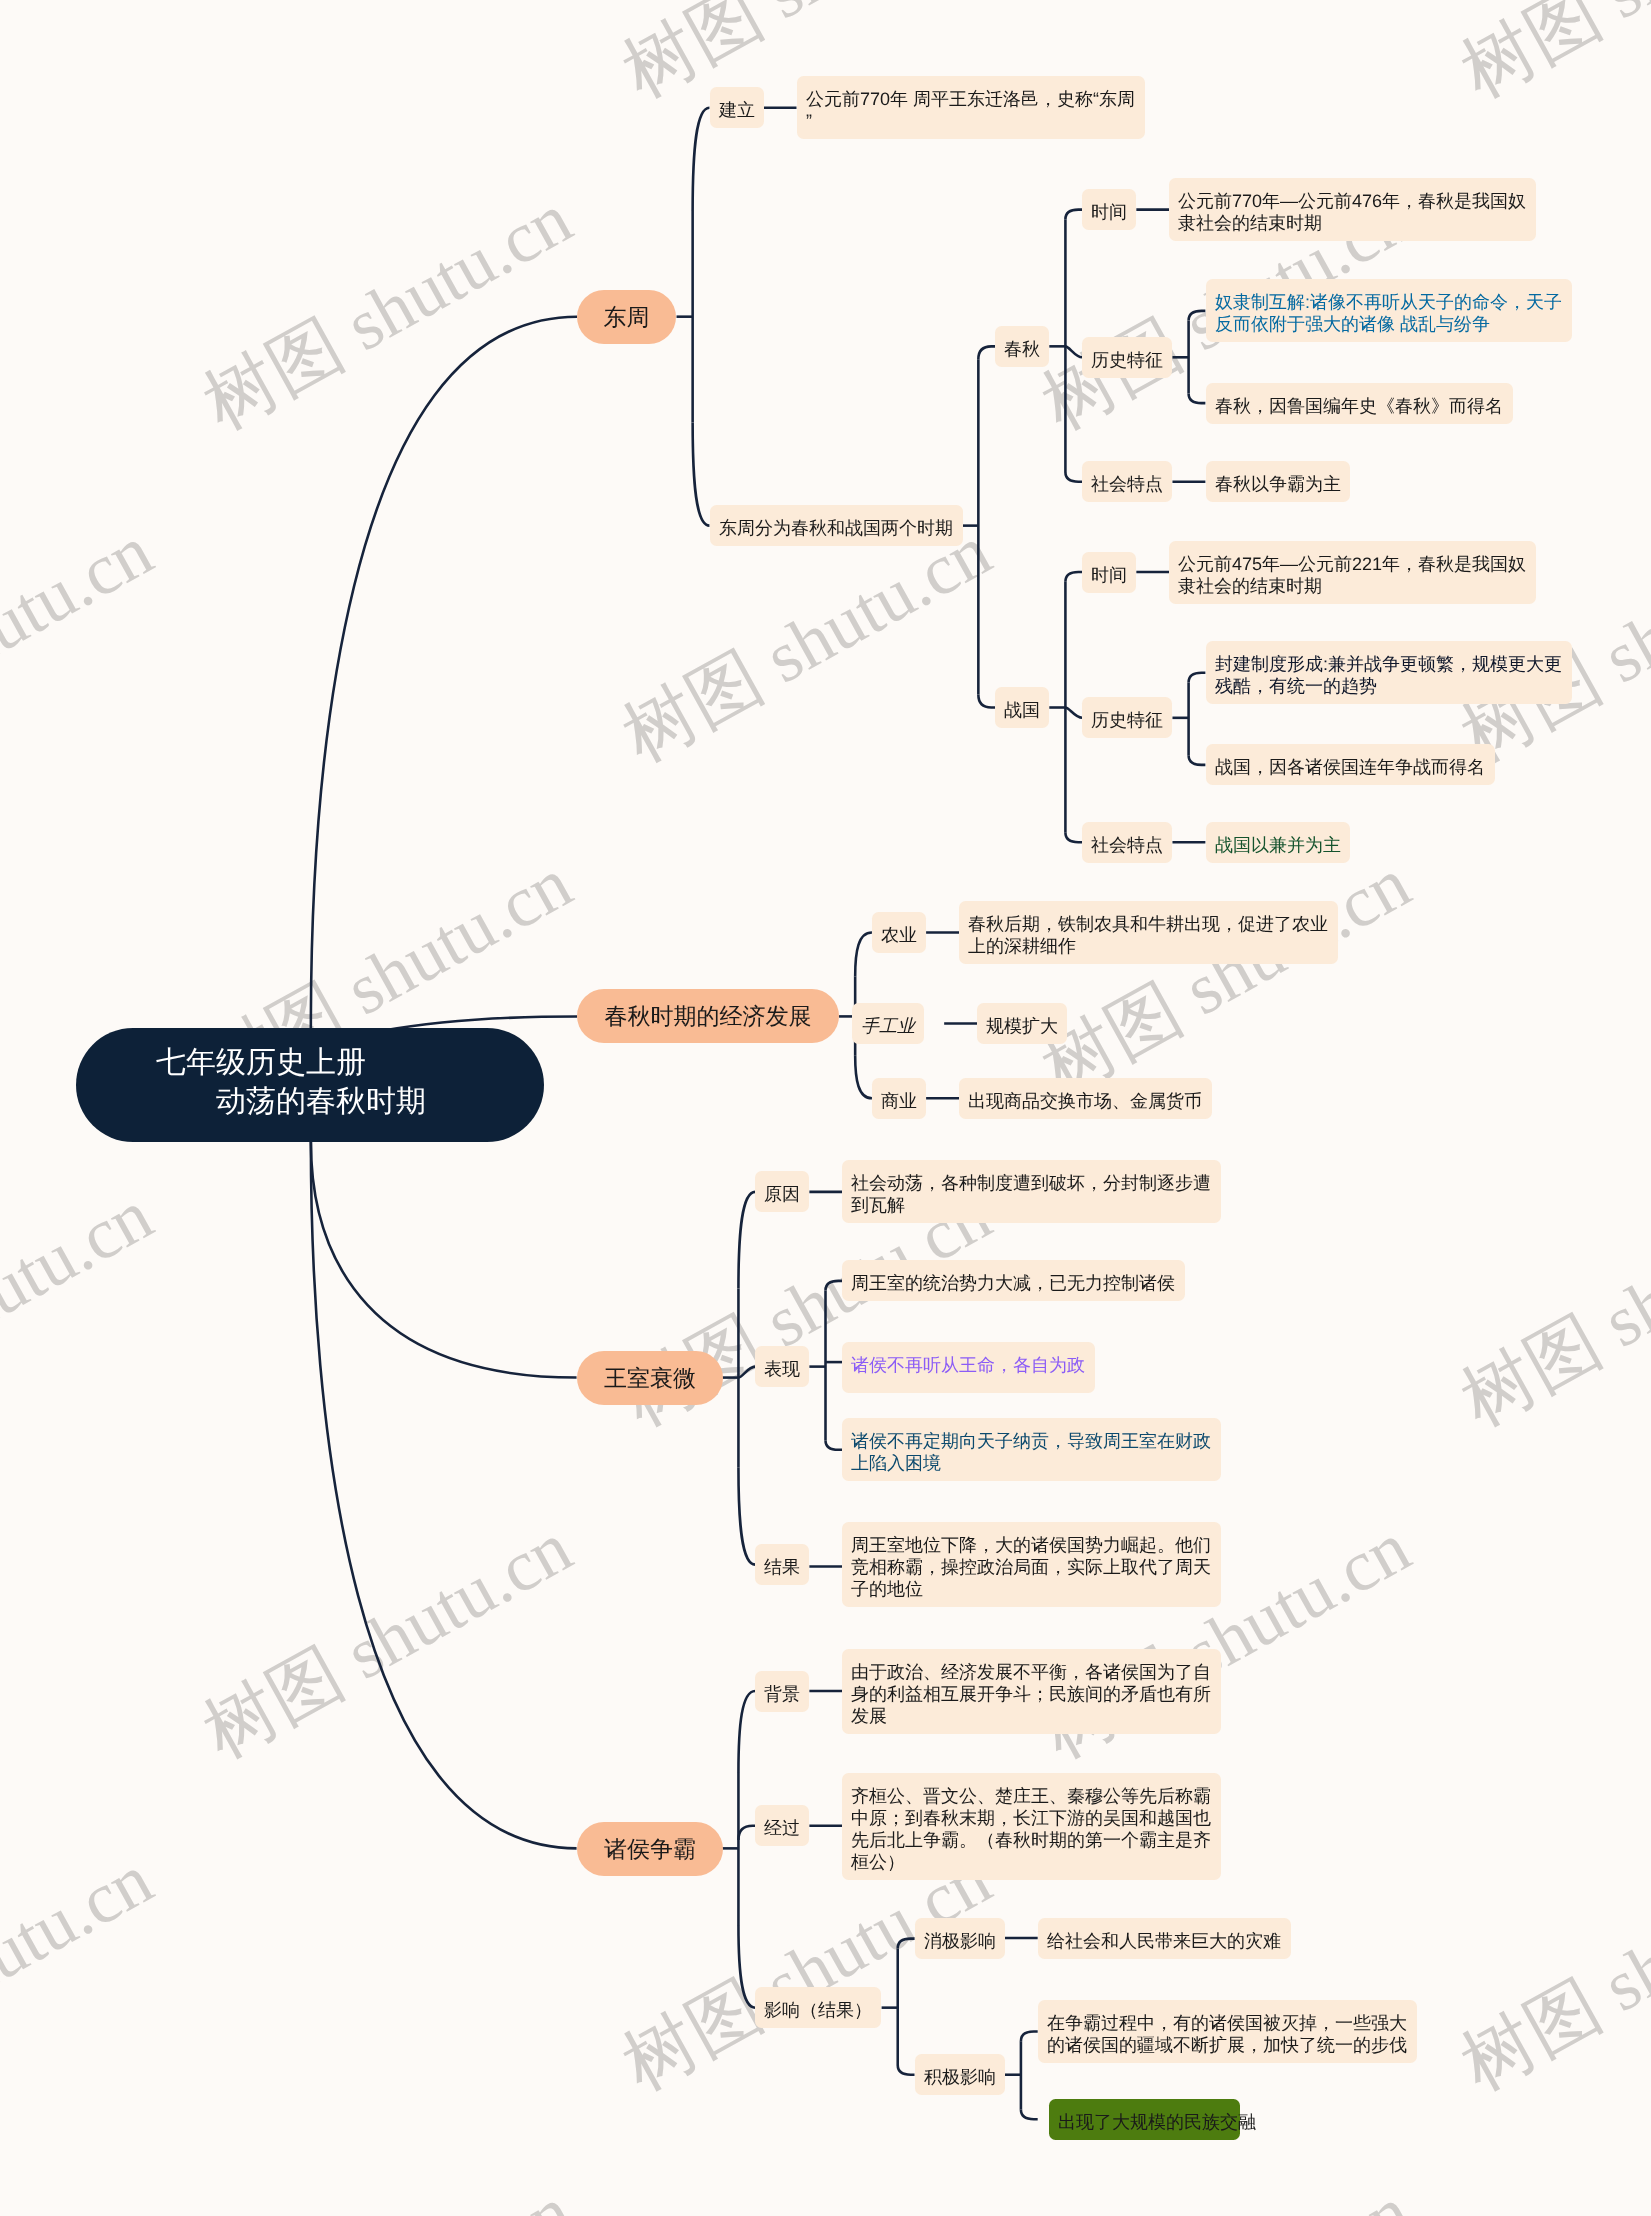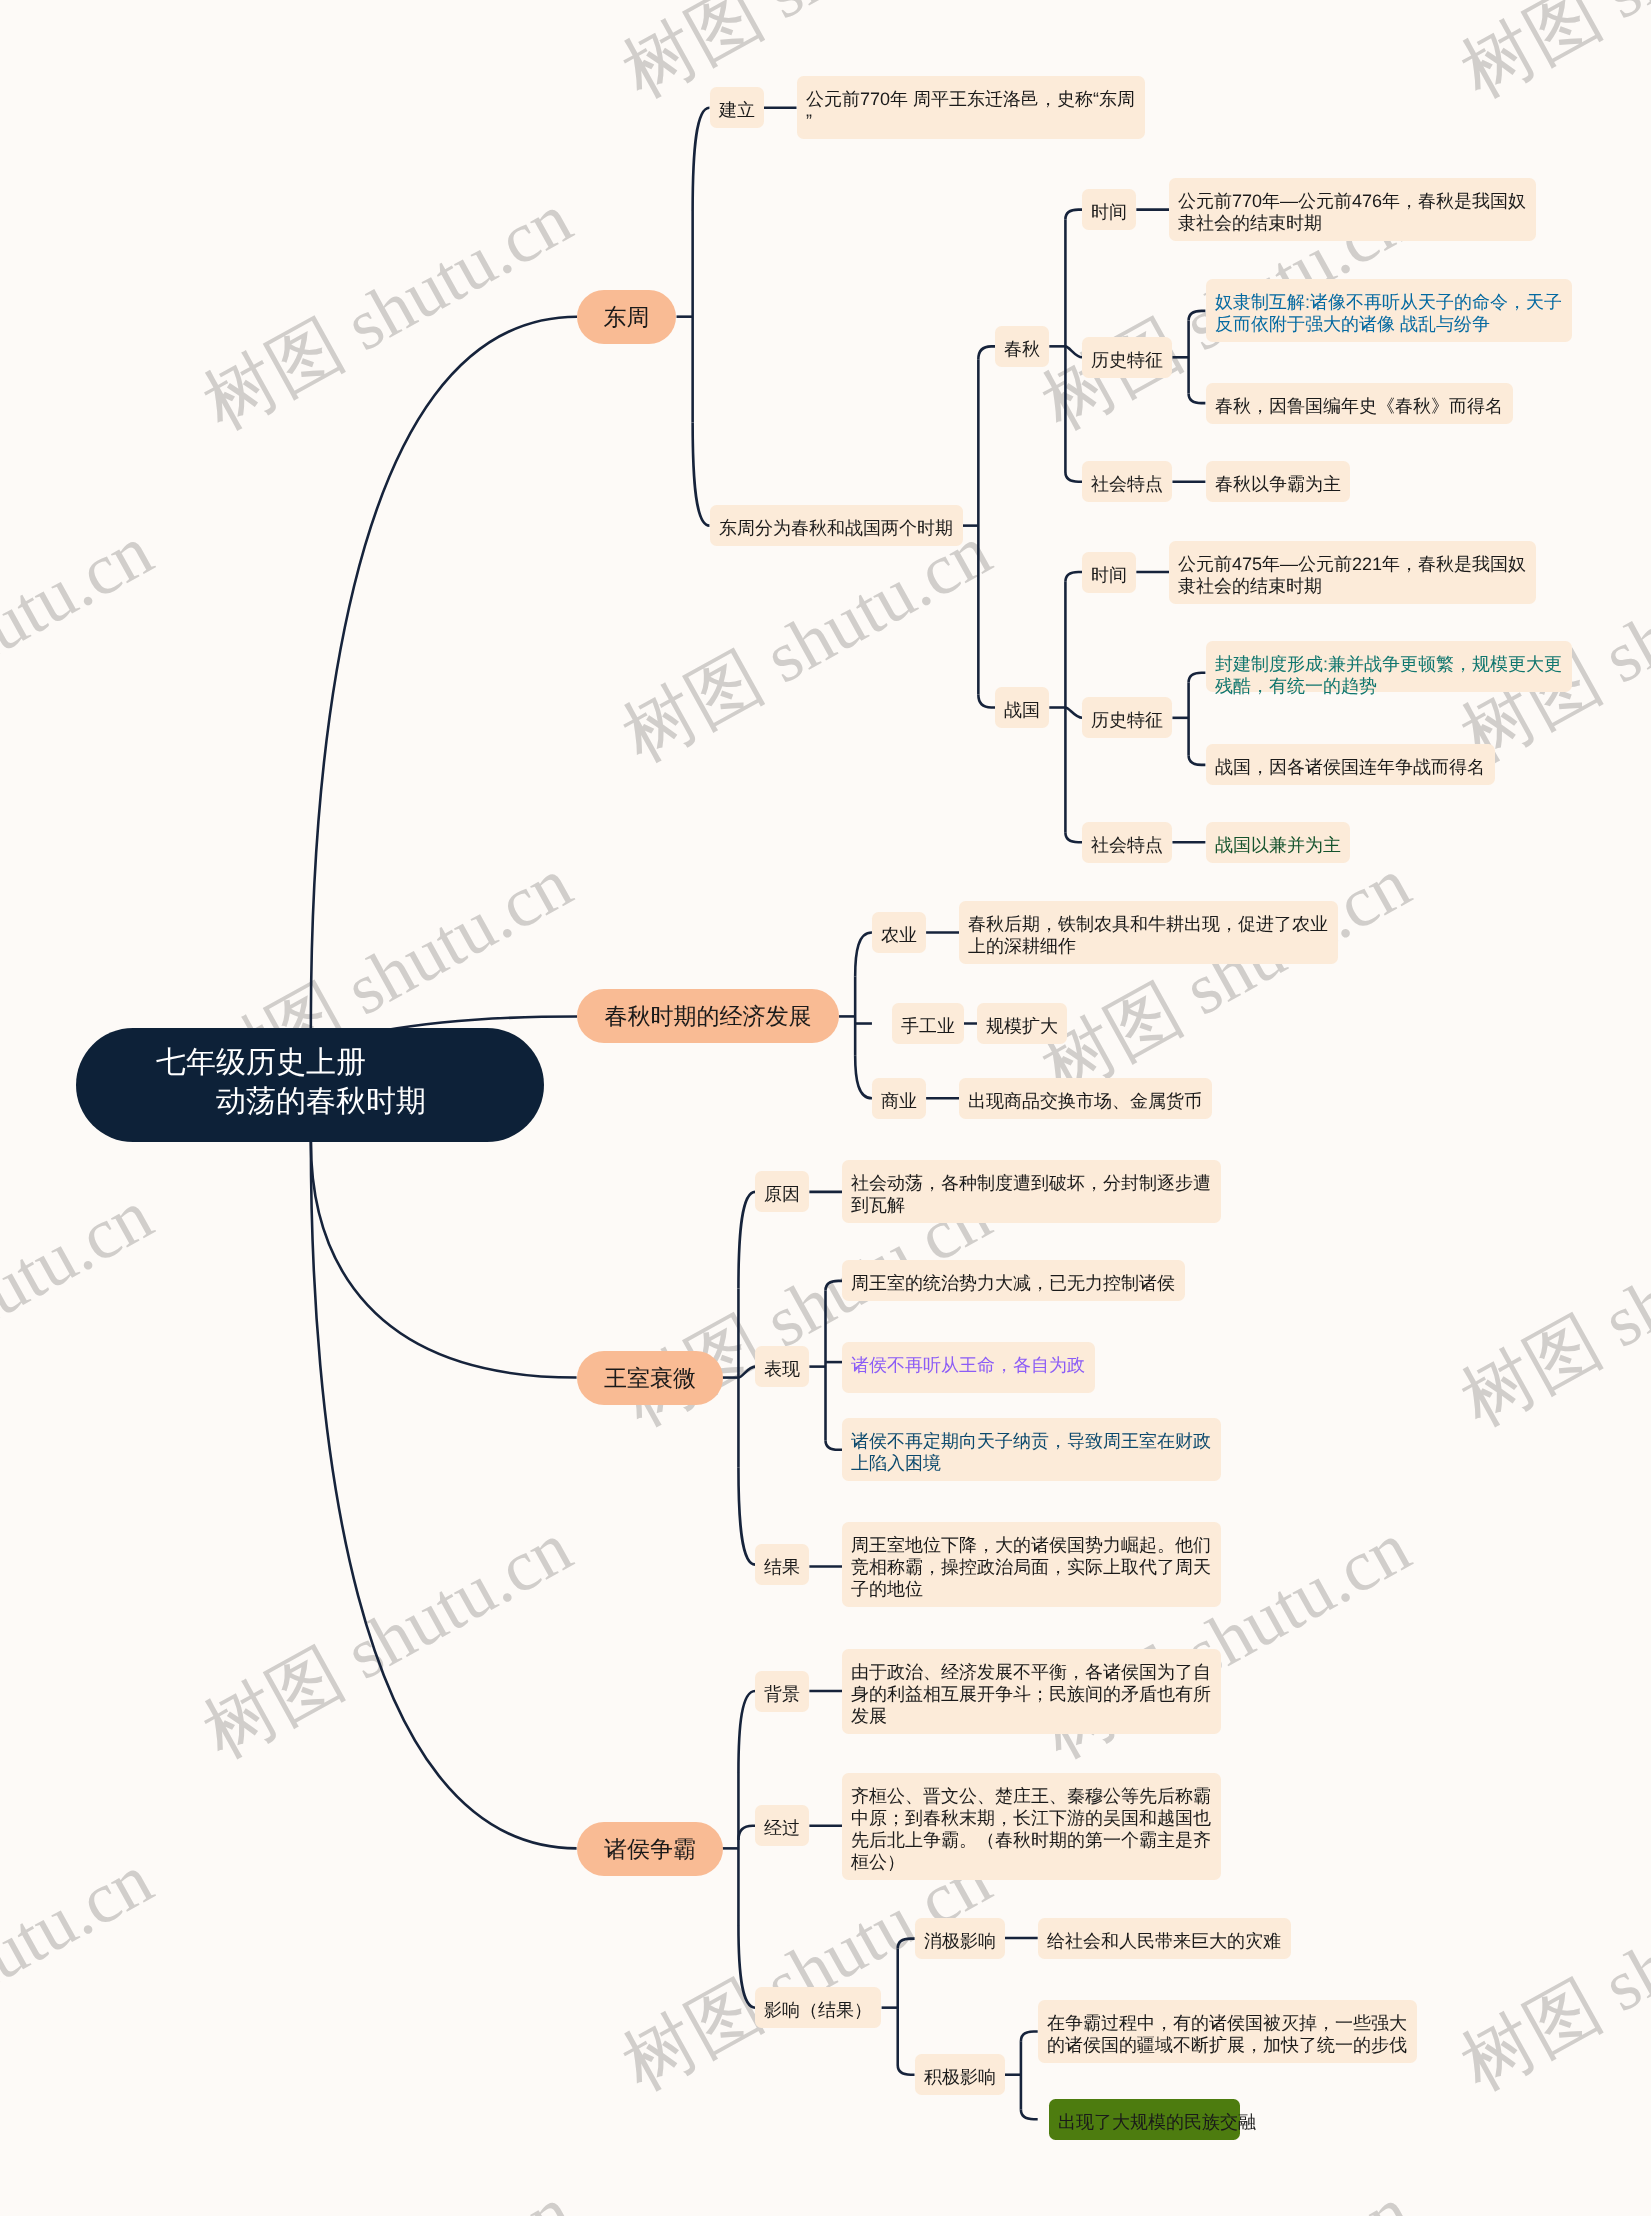--- a/index.html
+++ b/index.html
@@ -161,28 +161,28 @@
       <div class="node box" id="n-cq-shijian-1" style="left: 1169px; top: 178px; width: 367px; height: 63px; background: rgb(252, 235, 217); color: rgb(26, 26, 26);"><div><div>公元前770年—公元前476年，春秋是我国奴</div><div>隶社会的结束时期</div></div></div>
       <div class="node box" id="n-cq-lishi" style="left: 1082px; top: 337px; width: 90px; height: 41px; background: rgb(252, 235, 217); color: rgb(26, 26, 26);"><div><div>历史特征</div></div></div>
       <div class="node box" id="n-cq-lishi-1" style="left: 1206px; top: 279px; width: 366px; height: 63px; background: rgb(252, 235, 217); color: #0369a1;"><div><div>奴隶制互解:诸像不再听从天子的命令，天子</div><div>反而依附于强大的诸像 战乱与纷争</div></div></div>
       <div class="node box" id="n-cq-lishi-2" style="left: 1206px; top: 383px; width: 307px; height: 41px; background: rgb(252, 235, 217); color: rgb(26, 26, 26);"><div><div>春秋，因鲁国编年史《春秋》而得名</div></div></div>
       <div class="node box" id="n-cq-shehui" style="left: 1082px; top: 461px; width: 90px; height: 41px; background: rgb(252, 235, 217); color: rgb(26, 26, 26);"><div><div>社会特点</div></div></div>
       <div class="node box" id="n-cq-shehui-1" style="left: 1206px; top: 461px; width: 144px; height: 41px; background: rgb(252, 235, 217); color: rgb(26, 26, 26);"><div><div>春秋以争霸为主</div></div></div>
       <div class="node box" id="n-zhanguo" style="left: 995px; top: 687px; width: 54px; height: 41px; background: rgb(252, 235, 217); color: rgb(26, 26, 26);"><div><div>战国</div></div></div>
       <div class="node box" id="n-zg-shijian" style="left: 1082px; top: 552px; width: 54px; height: 41px; background: rgb(252, 235, 217); color: rgb(26, 26, 26);"><div><div>时间</div></div></div>
       <div class="node box" id="n-zg-shijian-1" style="left: 1169px; top: 541px; width: 367px; height: 63px; background: rgb(252, 235, 217); color: rgb(26, 26, 26);"><div><div>公元前475年—公元前221年，春秋是我国奴</div><div>隶社会的结束时期</div></div></div>
       <div class="node box" id="n-zg-lishi" style="left: 1082px; top: 697px; width: 90px; height: 41px; background: rgb(252, 235, 217); color: rgb(26, 26, 26);"><div><div>历史特征</div></div></div>
-      <div class="node box" id="n-zg-lishi-1" style="left: 1206px; top: 641px; width: 366px; height: 51px; background: rgb(252, 235, 217); color: #0f766e;"><div><div>封建制度形成:兼并战争更顿繁，规模更大更</div><div>残酷，有统一的趋势</div></div></div>
+      <div class="node box" id="n-zg-lishi-1" style="left: 1206px; top: 641px; width: 366px; height: 63px; background: rgb(252, 235, 217); color: #0f172a;"><div><div>封建制度形成:兼并战争更顿繁，规模更大更</div><div>残酷，有统一的趋势</div></div></div>
       <div class="node box" id="n-zg-lishi-2" style="left: 1206px; top: 744px; width: 289px; height: 41px; background: rgb(252, 235, 217); color: rgb(26, 26, 26);"><div><div>战国，因各诸侯国连年争战而得名</div></div></div>
       <div class="node box" id="n-zg-shehui" style="left: 1082px; top: 822px; width: 90px; height: 41px; background: rgb(252, 235, 217); color: rgb(26, 26, 26);"><div><div>社会特点</div></div></div>
       <div class="node box" id="n-zg-shehui-1" style="left: 1206px; top: 822px; width: 144px; height: 41px; background: rgb(252, 235, 217); color: #14532d;"><div><div>战国以兼并为主</div></div></div>
       <div class="node b1" id="n-jingji" style="left: 577px; top: 989px; width: 262px; height: 54px; background: rgb(249, 187, 148); color: rgb(26, 26, 26);"><div><div>春秋时期的经济发展</div></div></div>
       <div class="node box" id="n-nongye" style="left: 872px; top: 912px; width: 54px; height: 41px; background: rgb(252, 235, 217); color: rgb(26, 26, 26);"><div><div>农业</div></div></div>
       <div class="node box" id="n-nongye-1" style="left: 959px; top: 901px; width: 379px; height: 63px; background: rgb(252, 235, 217); color: rgb(26, 26, 26);"><div><div>春秋后期，铁制农具和牛耕出现，促进了农业</div><div>上的深耕细作</div></div></div>
-      <div class="node box" id="n-shougong" style="left: 892px; top: 1003px; width: 72px; height: 41px; background: rgb(252, 235, 217); color: rgb(26, 26, 26);"><div><div>手工业</div></div></div>
+      <div class="node box" id="n-shougong" style="left: 852px; top: 1003px; width: 72px; height: 41px; background: rgb(252, 235, 217); color: rgb(26, 26, 26); font-style: italic;"><div><div>手工业</div></div></div>
       <div class="node box" id="n-shougong-1" style="left: 977px; top: 1003px; width: 90px; height: 41px; background: rgb(252, 235, 217); color: rgb(26, 26, 26);"><div><div>规模扩大</div></div></div>
       <div class="node box" id="n-shangye" style="left: 872px; top: 1078px; width: 54px; height: 41px; background: rgb(252, 235, 217); color: rgb(26, 26, 26);"><div><div>商业</div></div></div>
       <div class="node box" id="n-shangye-1" style="left: 959px; top: 1078px; width: 253px; height: 41px; background: rgb(252, 235, 217); color: rgb(26, 26, 26);"><div><div>出现商品交换市场、金属货币</div></div></div>
       <div class="node b1" id="n-wangshi" style="left: 577px; top: 1351px; width: 146px; height: 54px; background: rgb(249, 187, 148); color: rgb(26, 26, 26);"><div><div>王室衰微</div></div></div>
       <div class="node box" id="n-yuanyin" style="left: 755px; top: 1171px; width: 54px; height: 41px; background: rgb(252, 235, 217); color: rgb(26, 26, 26);"><div><div>原因</div></div></div>
       <div class="node box" id="n-yuanyin-1" style="left: 842px; top: 1160px; width: 379px; height: 63px; background: rgb(252, 235, 217); color: rgb(26, 26, 26);"><div><div>社会动荡，各种制度遭到破坏，分封制逐步遭</div><div>到瓦解</div></div></div>
       <div class="node box" id="n-biaoxian" style="left: 755px; top: 1346px; width: 54px; height: 41px; background: rgb(252, 235, 217); color: rgb(26, 26, 26);"><div><div>表现</div></div></div>
       <div class="node box" id="n-bx-1" style="left: 842px; top: 1260px; width: 343px; height: 41px; background: rgb(252, 235, 217); color: rgb(26, 26, 26);"><div><div>周王室的统治势力大减，已无力控制诸侯</div></div></div>
       <div class="node box" id="n-bx-2" style="left: 842px; top: 1342px; width: 253px; height: 51px; background: rgb(252, 235, 217); color: #8b5cf6;"><div><div>诸侯不再听从王命，各自为政</div></div></div>
       <div class="node box" id="n-bx-3" style="left: 842px; top: 1418px; width: 379px; height: 63px; background: rgb(252, 235, 217); color: #0c4a6e;"><div><div>诸侯不再定期向天子纳贡，导致周王室在财政</div><div>上陷入困境</div></div></div>

